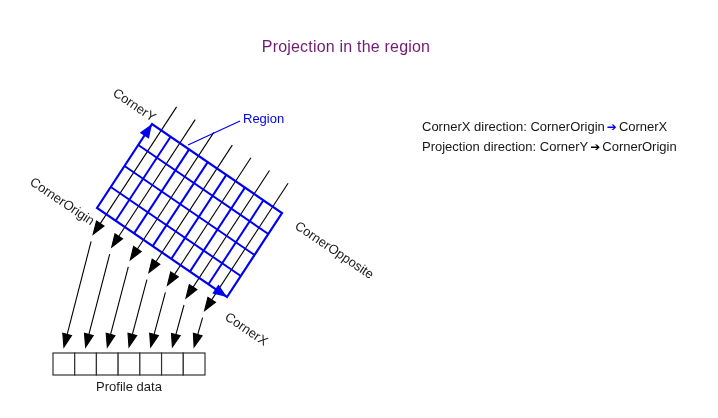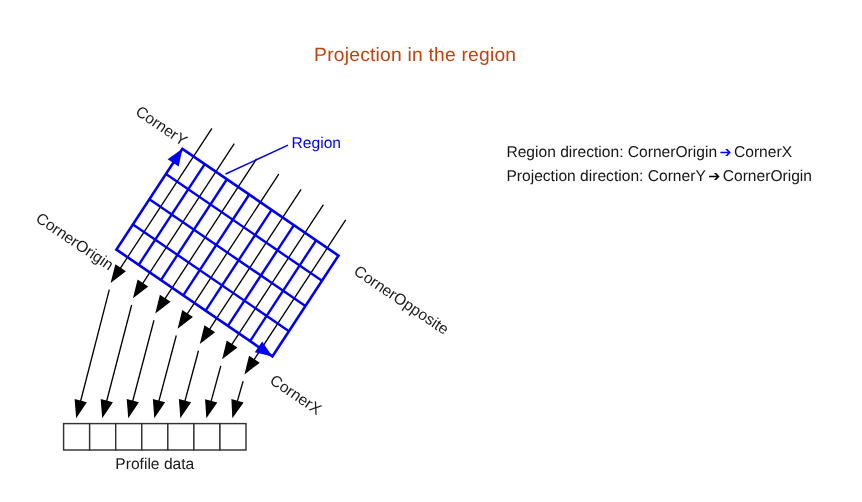--- a/index.html
+++ b/index.html
@@ -2,21 +2,21 @@
 <html><head>
 <meta charset="utf-8">
 <style>
   html,body{margin:0;padding:0;background:#ffffff;}
   .page{
     position:relative;width:718px;height:418px;background:#ffffff;overflow:hidden;
     font-family:"Liberation Sans", sans-serif;color:#000;
   }
   .title{
     position:absolute;top:38px;left:0;width:692px;text-align:center;
-    font-size:16px;color:#c2410c;letter-spacing:0.2px;
+    font-size:16px;color:#701a75;letter-spacing:0.2px;
   }
   svg.diagram{position:absolute;left:0;top:0;}
   .legend{position:absolute;left:422px;top:120px;font-size:13px;color:#161616;}
   .legend-line{white-space:nowrap;height:14px;line-height:14px;}
   .legend-line + .legend-line{margin-top:6px;}
   .dir-arrow{font-family:"DejaVu Sans", sans-serif;font-size:12px;padding:0 2px;}
   .dir-arrow.blue{color:#0000f0;}
   .dir-arrow.black{color:#000;}
   .svg-label{font-family:"Liberation Sans", sans-serif;font-size:13px;fill:#1a1a1a;}
   .svg-label.blue{fill:#0000f0;}
@@ -99,20 +99,20 @@
     <text class="svg-label" transform="translate(112,95) rotate(34)">CornerY</text>
     <text class="svg-label" transform="translate(29,184) rotate(34)">CornerOrigin</text>
     <text class="svg-label" transform="translate(294,228) rotate(34)">CornerOpposite</text>
     <text class="svg-label" transform="translate(224,319) rotate(34)">CornerX</text>
     <text class="svg-label blue" x="243" y="123">Region</text>
     <text class="svg-label" x="129" y="391" text-anchor="middle">Profile data</text>
   </svg>
 
   <div class="legend">
     <div class="legend-line">
-      <span>Region direction: </span><span>CornerOrigin</span><span class="dir-arrow blue">➔</span><span>CornerX</span>
+      <span>CornerX direction: </span><span>CornerOrigin</span><span class="dir-arrow blue">➔</span><span>CornerX</span>
     </div>
     <div class="legend-line">
       <span>Projection direction: </span><span>CornerY</span><span class="dir-arrow black">➔</span><span>CornerOrigin</span>
     </div>
   </div>
 
 </div>
 
 </body></html>

